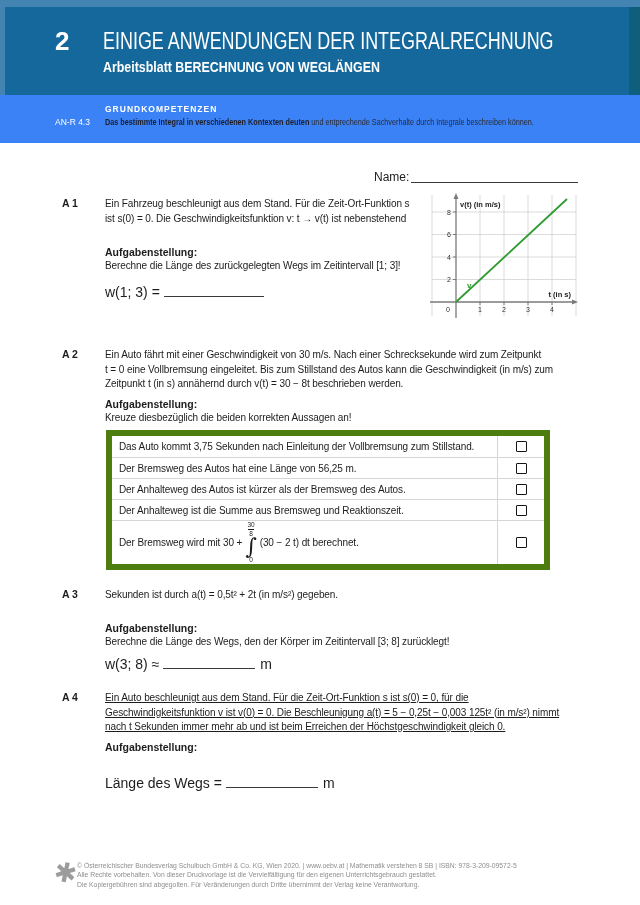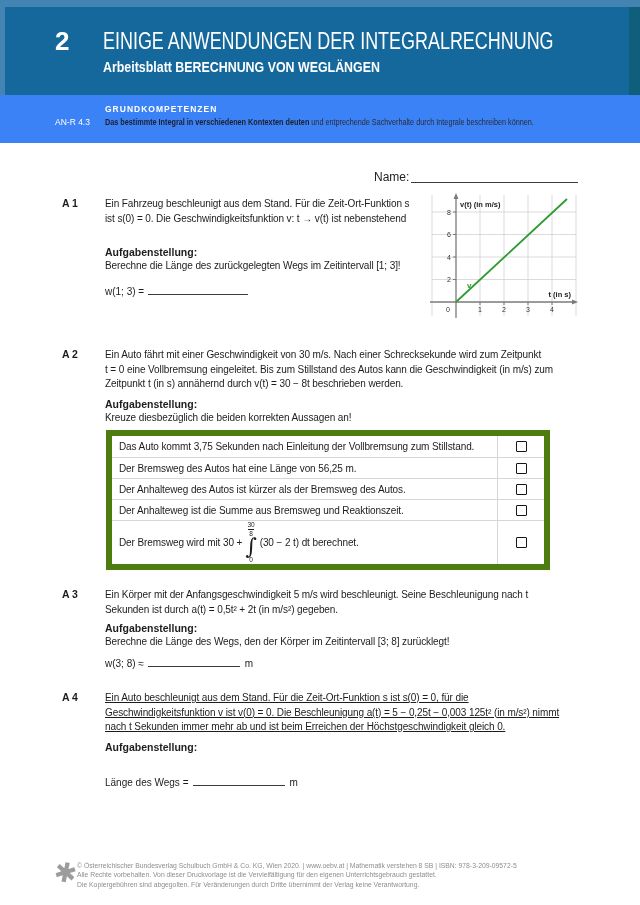--- a/index.html
+++ b/index.html
@@ -25,21 +25,21 @@
     transform:scaleX(0.78); transform-origin:left top; }
   .gk-text b { color:#1e1e28; }
   
   .name-label { position:absolute; left:374px; top:170px; font-size:12px; color:#222; }
   .name-line { position:absolute; left:411px; top:170px; width:167px; height:13px; border-bottom:1px solid #3a3a3a; }
   
   .p-label { position:absolute; left:62px; font-size:10.5px; font-weight:bold; white-space:nowrap; }
   .p-lines { position:absolute; left:105px; font-size:10px; letter-spacing:-0.1px; line-height:14.5px; white-space:nowrap; color:#1c1c1c; }
   .task-label { position:absolute; left:105px; font-size:10.5px; font-weight:bold; white-space:nowrap; }
   .task-line { position:absolute; left:105px; font-size:10px; letter-spacing:-0.1px; white-space:nowrap; }
-  .answer-row { position:absolute; left:105px; font-size:10px; white-space:nowrap; }
+  .answer-row { position:absolute; left:105px; font-size:14px; white-space:nowrap; }
   .blank { display:inline-block; border-bottom:1px solid #3a3a3a; height:11px; vertical-align:baseline; margin-left:4px; }
   .unit { margin-left:5px; }
   
   .graph { position:absolute; left:428px; top:192px; width:150px; height:132px; }
   
   .a2-table { position:absolute; left:106px; top:430px; width:444px; border:6px solid #4d7c0f; background:#fff; }
   .a2-row { display:flex; align-items:center; height:21px; }
   .a2-row + .a2-row { border-top:1px solid #d6d6d6; }
   .a2-row.tall { height:44px; }
   .a2-cell-text { flex:1 1 auto; padding-left:7px; font-size:10px; letter-spacing:-0.1px; white-space:nowrap; overflow:hidden; }
@@ -194,21 +194,20 @@
         </span>
       </div>
       <div class="a2-cell-box">
           <div class="checkbox"></div>
         </div>
     </div>
   </div>
 
   <div class="p-label" style="top:588px;">A 3</div>
   <div class="p-lines" style="top:588px;">
-    <div>Ein Körper mit der Anfangsgeschwindigkeit 5 m/s wird beschleunigt. Seine Beschleunigung nach t</div>
     <div>Sekunden ist durch a(t) = 0,5t² + 2t (in m/s²) gegeben.</div>
   </div>
   <div class="task-label" style="top:622px;">Aufgabenstellung:</div>
   <div class="task-line" style="top:636px;">Berechne die Länge des Wegs, den der Körper im Zeitintervall [3; 8] zurücklegt!</div>
   <div class="answer-row" style="top:656px;">
     <span>w(3; 8) ≈</span><span class="blank" style="width:92px;"></span><span class="unit">m</span>
   </div>
 
   <div class="p-label" style="top:691px;">A 4</div>
   <div class="p-lines" style="top:691px;text-decoration:underline;">

